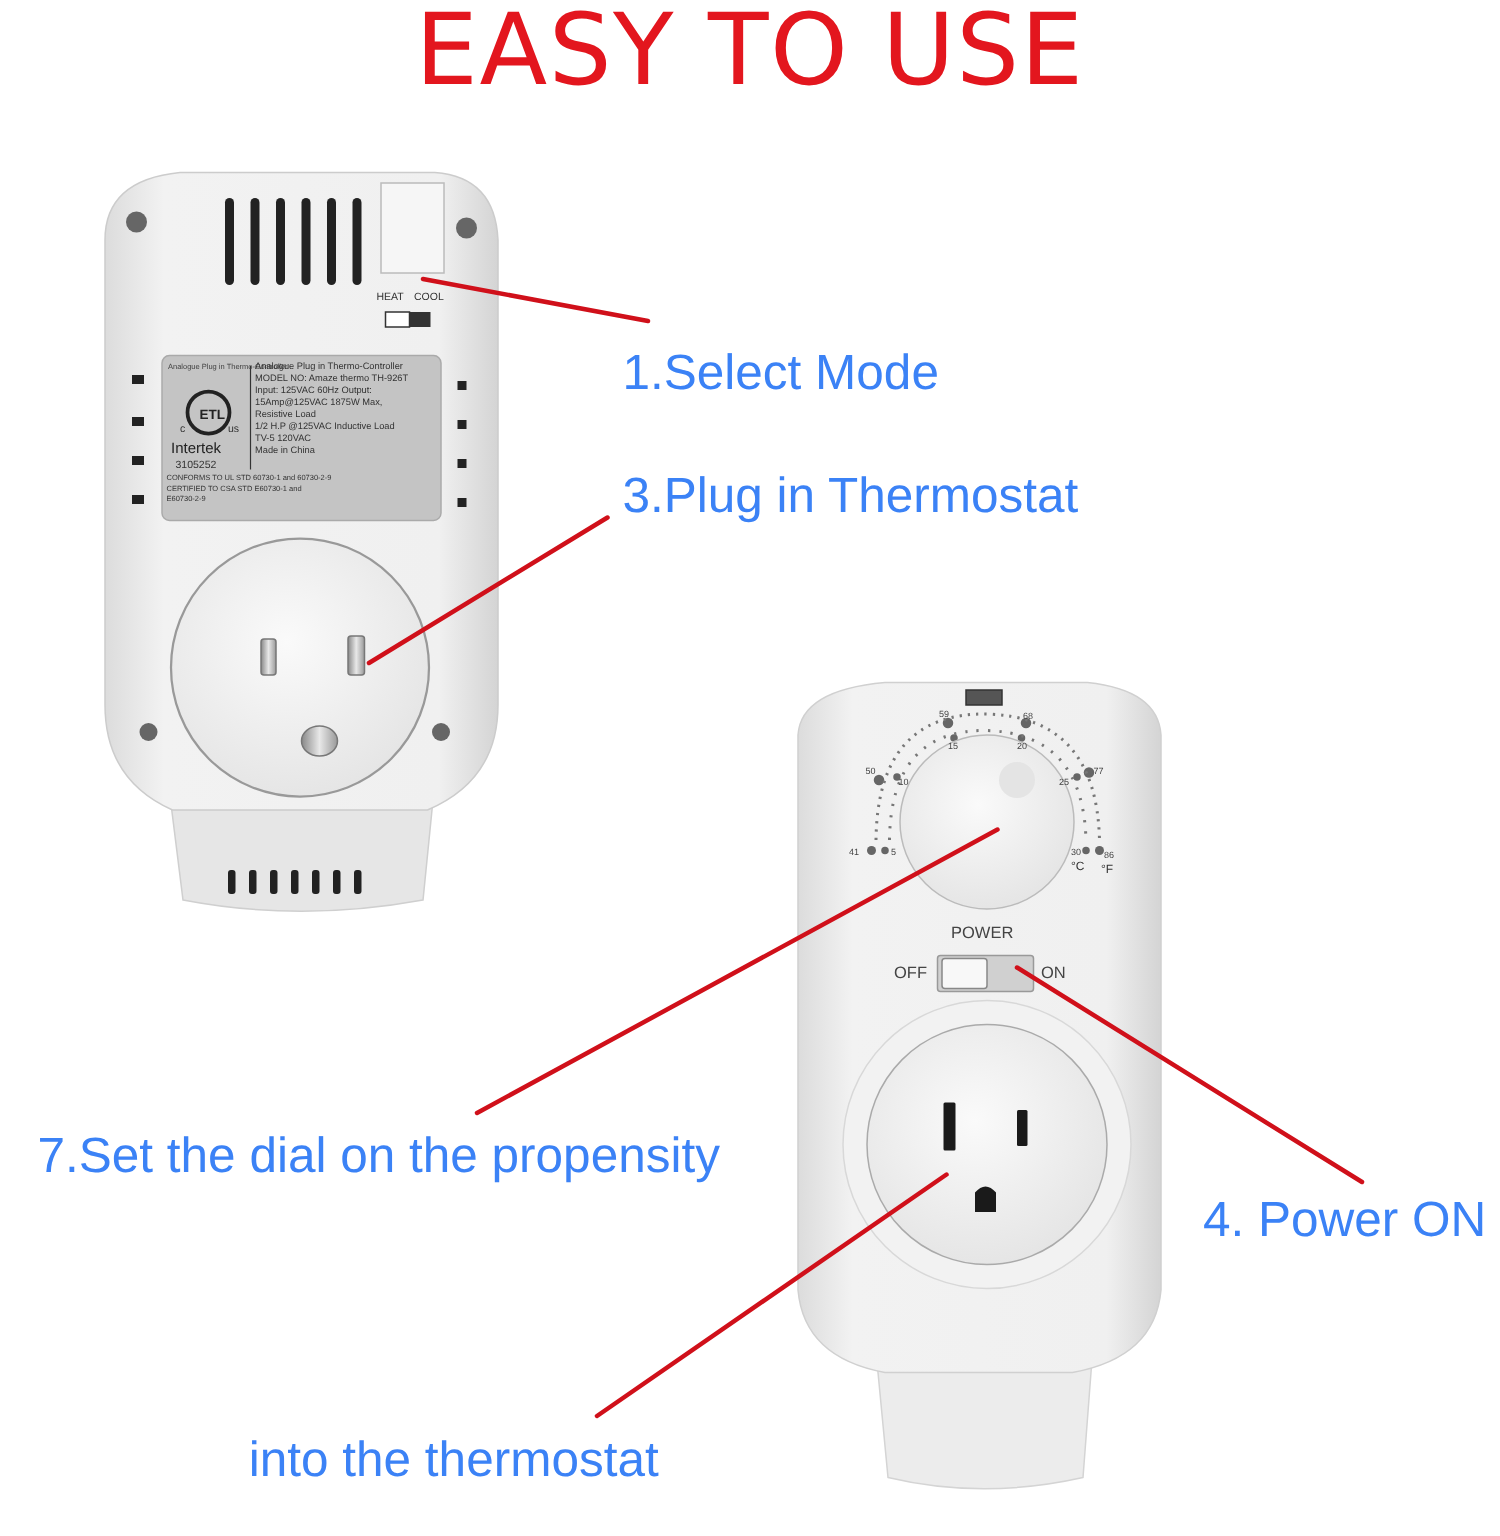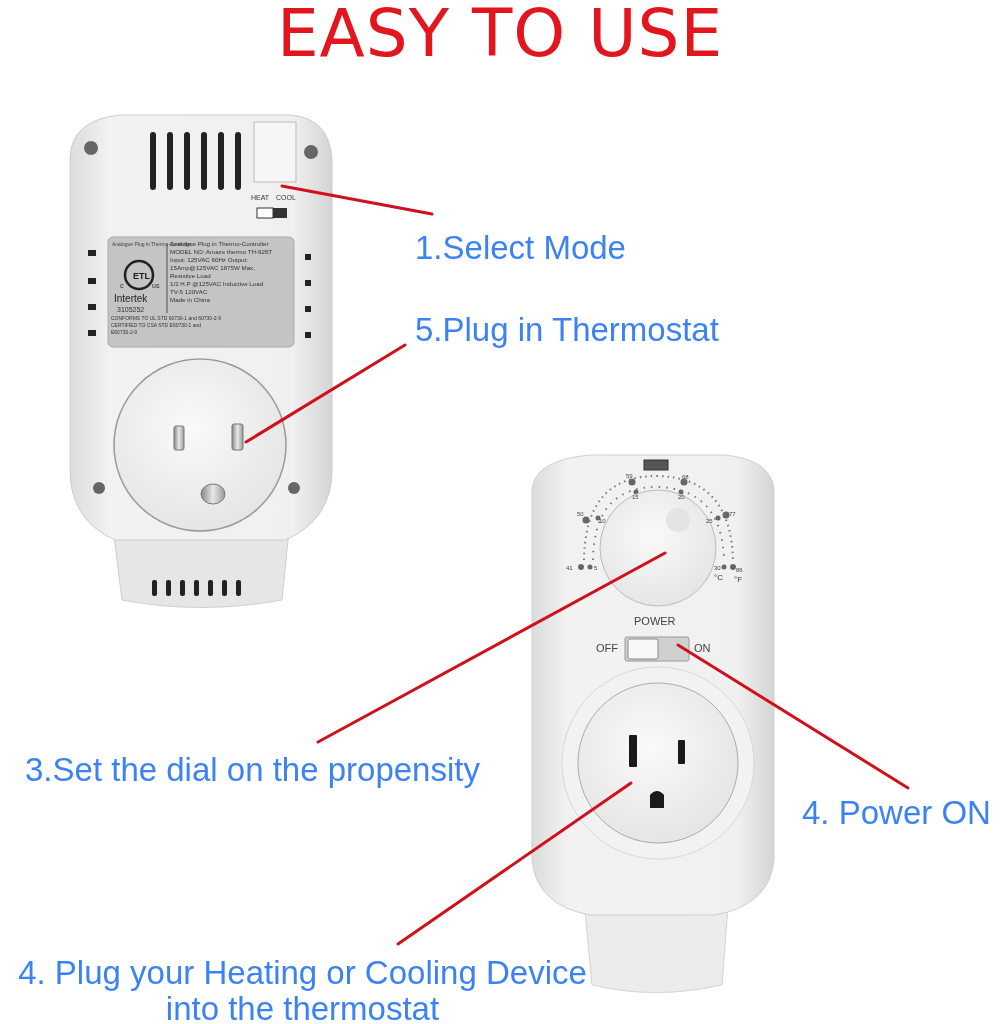--- a/index.html
+++ b/index.html
@@ -174,19 +174,18 @@
   <g stroke="#d0101a" stroke-width="3" stroke-linecap="round">
     <line x1="282" y1="186" x2="432" y2="214"></line>
     <line x1="246" y1="442" x2="405" y2="345"></line>
     <line x1="665" y1="553" x2="318" y2="742"></line>
     <line x1="631" y1="783" x2="398" y2="944"></line>
     <line x1="678" y1="645" x2="908" y2="788"></line>
   </g>
 </svg>
 
 <div class="abs step" style="left:415px;top:230px">1.Select Mode</div>
-<div class="abs step" style="left:415px;top:312px">5.Plug in Thermostat</div>
-<div class="abs step" style="left:25px;top:752px">3.Set the dial on the propensity</div>
+<div class="abs step" style="left:415px;top:312px">3.Plug in Thermostat</div>
+<div class="abs step" style="left:25px;top:752px">7.Set the dial on the propensity</div>
 <div class="abs step step4" style="left:0;top:955px;width:605px">
-  <div>4. Plug your Heating or Cooling Device</div>
   <div>into the thermostat</div>
 </div>
 <div class="abs step" style="left:802px;top:795px">4. Power ON</div>
 
 </body></html>

